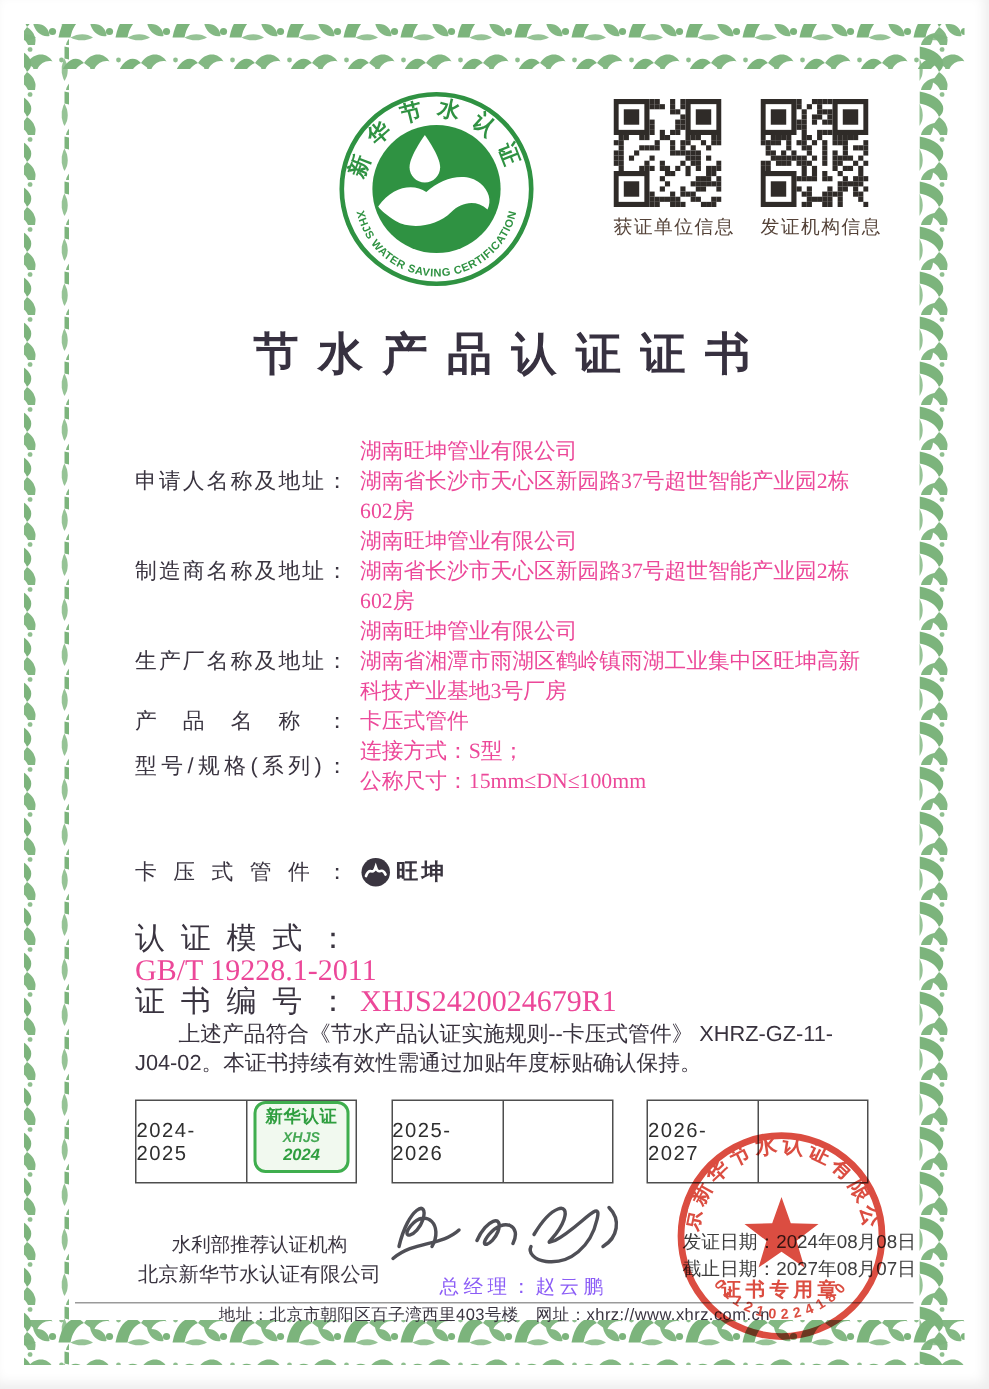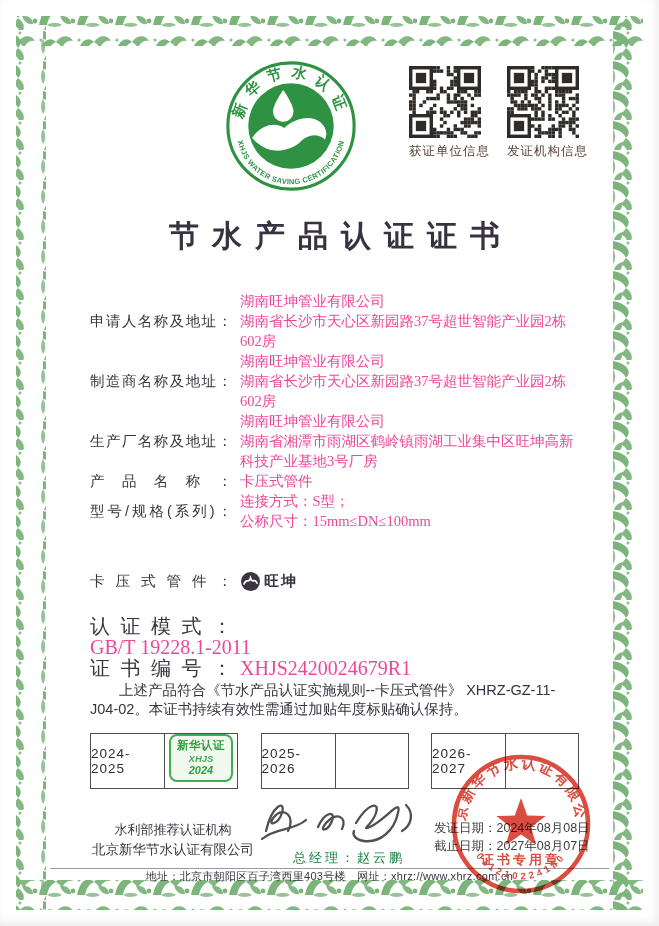--- a/index.html
+++ b/index.html
@@ -53,22 +53,22 @@
   .sticker .s1{font-size:11.5px;font-weight:bold;color:#2f9e3f;letter-spacing:0.5px;}
   .sticker .s2{font-size:9.5px;font-weight:bold;font-style:italic;color:#46a955;}
   .sticker .s3{font-size:11px;font-weight:bold;font-style:italic;color:#2f9e3f;}
 
   
   .bottom{position:absolute;left:0;right:0;bottom:0;height:140px;}
   .authority{position:absolute;left:42px;bottom:24px;text-align:center;font-size:13px;
              line-height:20px;color:#3a3440;}
   .authority .a2{font-size:13.5px;}
   .sig{position:absolute;left:202px;bottom:33px;width:185px;height:64px;}
-  .signer{position:absolute;left:243px;bottom:17px;font-size:13px;letter-spacing:3px;color:#15803d;}
-  .dates{position:absolute;left:384px;bottom:29px;font-size:12.5px;line-height:18px;
+  .signer{position:absolute;left:243px;bottom:17px;font-size:13px;letter-spacing:3px;color:#8b5cf6;}
+  .dates{position:absolute;left:405px;bottom:29px;font-size:12.5px;line-height:18px;
          color:#3d3d3d;white-space:nowrap;}
   .rule{position:absolute;left:0;right:0;bottom:15px;border-top:1px solid #9a9a9a;}
   .address{position:absolute;left:0;right:0;bottom:0;text-align:center;font-size:11px;
            color:#3a3440;letter-spacing:0.3px;}
   .seal{position:absolute;right:12px;bottom:-16px;width:152px;height:152px;
         opacity:0.88;mix-blend-mode:multiply;}
 </style>
 </head>
 <body>
 

